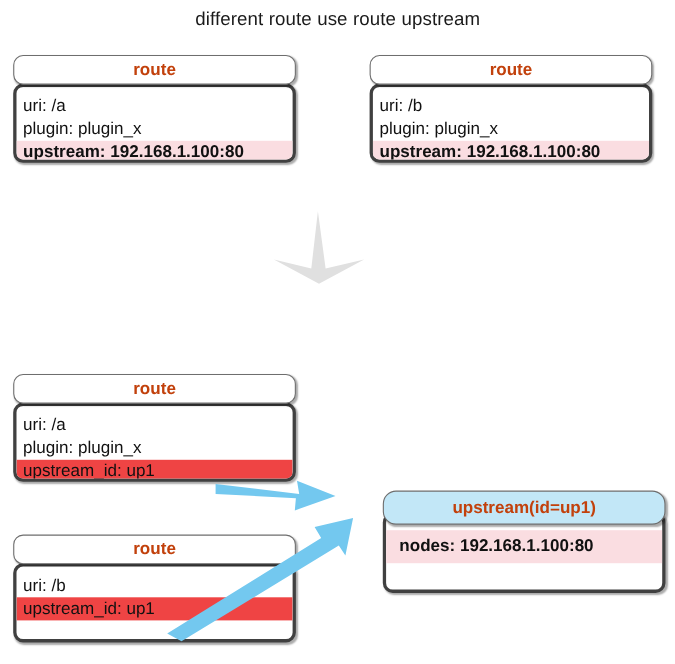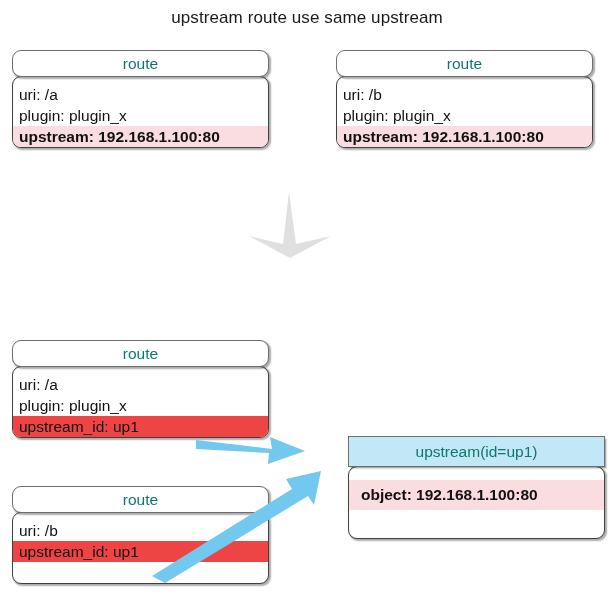--- a/index.html
+++ b/index.html
@@ -43,34 +43,35 @@
     top: 0;
     right: 0;
     height: 27px;
     box-sizing: border-box;
     border: 1px solid #6e6e6e;
     border-radius: 9px;
     background: #ffffff;
     text-align: center;
     line-height: 25px;
     font-size: 15.5px;
-    color: #0f766e;
+    color: #c2410c;
     box-shadow: 1.5px 1.5px 1.6px rgba(0,0,0,0.33);
     z-index: 2;
+    font-weight: bold;
   }
   .uml-head.tinted {
     background: #c2e7f7;
   }
   .uml-body {
     position: absolute;
     left: 0;
     right: 0;
     top: 26px;
     box-sizing: border-box;
-    border: 1px solid #404040;
+    border: 3px solid #404040;
     border-radius: 9px;
     background: #ffffff;
     box-shadow: 1.5px 1.5px 1.6px rgba(0,0,0,0.33);
     overflow: hidden;
     z-index: 1;
   }
   .uml-body-inner {
     padding-top: 7px;
   }
   .uml-row {
@@ -78,21 +79,21 @@
     line-height: 21px;
     color: #111111;
     padding: 0 0 0 6px;
     white-space: pre;
   }
   .uml-row.pink { background: #fadde1; font-weight: bold; }
   .uml-row.blue { background: #ef4444; }
   .uml-spacer  { height: 7px; }
 
   
-  .uml-box.object .uml-head { height: 31px; line-height: 29px; border-radius: 0; }
+  .uml-box.object .uml-head { height: 31px; line-height: 29px; border-radius: 12px; margin-top: 10px; }
   .uml-box.object .uml-body { top: 30px; }
   .uml-box.object .uml-body-inner { padding-top: 0; }
   .uml-box.object .uml-row {
     line-height: 30px;
     padding-left: 12px;
   }
   .uml-box.object .uml-spacer { height: 13px; }
 
   
   #box-top-a    { left: 12px;  top: 50px;  width: 257px; }
@@ -114,21 +115,21 @@
     height: 604px;
     pointer-events: none;
     z-index: 5;
   }
 </style>
 </head>
 <body>
 
 <div id="canvas">
 
-  <div id="title-top" class="section-title">upstream route use same upstream</div>
+  <div id="title-top" class="section-title">different route use route upstream</div>
 
   <div id="box-top-a" class="uml-box">
     <div class="uml-head">route</div>
     <div class="uml-body">
       <div class="uml-body-inner">
         <div class="uml-row">uri: /a</div>
         <div class="uml-row">plugin: plugin_x</div>
         <div class="uml-row pink">upstream: 192.168.1.100:80</div>
       </div>
     </div>
@@ -165,21 +166,21 @@
         <div class="uml-row blue">upstream_id: up1</div>
       </div>
     </div>
   </div>
 
   <div id="box-upstream" class="uml-box object">
     <div class="uml-head tinted">upstream(id=up1)</div>
     <div class="uml-body">
       <div class="uml-body-inner">
         <div class="uml-spacer"></div>
-        <div class="uml-row pink">object: 192.168.1.100:80</div>
+        <div class="uml-row pink">nodes: 192.168.1.100:80</div>
         <div class="uml-spacer"></div>
       </div>
     </div>
   </div>
 
   <svg id="arrows" viewBox="0 0 614 604" width="614" height="604">
 
     <polygon fill="#e0e0e0" points="289,192 296,244 331,236 290,258 249,236 283,244"></polygon>
 
     <polygon fill="#73c8ef" points="196,440 272,449 270,437 305,451 268,464 269,453 196,449"></polygon>

